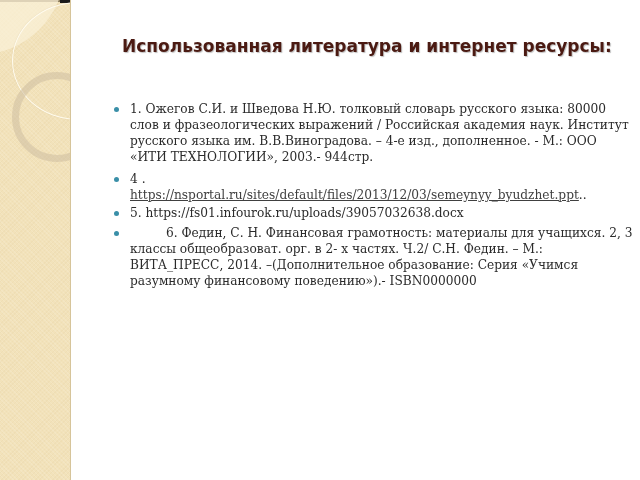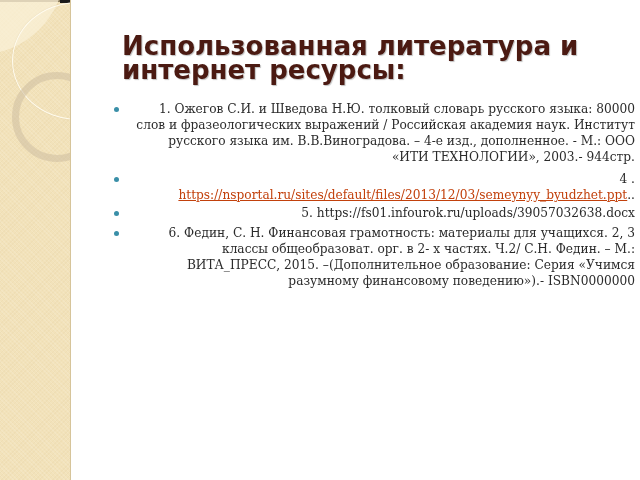--- a/index.html
+++ b/index.html
@@ -72,58 +72,57 @@
       border: 7px solid rgba(205, 190, 160, 0.55);
     }
     .title {
       position: absolute;
       left: 122px;
       top: 34px;
       width: 510px;
       margin: 0;
       font-family: "DejaVu Sans", sans-serif;
       font-weight: bold;
-      font-size: 26px;
+      font-size: 17px;
       line-height: 24px;
       color: #4b1a12;
       text-shadow: 1px 1px 1px rgba(0,0,0,0.25);
       letter-spacing: 0px;
     }
     .content {
       position: absolute;
       left: 110px;
       top: 101px;
       width: 525px;
       margin: 0;
       padding: 0;
       list-style: none;
       font-family: "DejaVu Serif", serif;
       font-size: 12.2px;
       line-height: 16px;
       color: #2b2b2b;
-      text-align: right;
     }
     .content li {
       position: relative;
       padding-left: 20px;
       margin-bottom: 6px;
     }
     .content li .bullet {
       position: absolute;
       left: 4px;
       top: 6px;
       width: 5px;
       height: 5px;
       border-radius: 50%;
       background: #3a8fa8;
     }
     .content li.item-5 { margin-bottom: 4px; }
     .content li.item-4 { margin-bottom: 2px; }
     .link {
-      color: #c2410c;
+      color: #404040;
       white-space: nowrap;
     }
     .indent {
       display: inline-block;
       width: 36px;
     }
     .item-5-text, .item-4-text {
       font-family: "DejaVu Sans", sans-serif;
     }
     .item-5-text { font-family: "DejaVu Serif", serif; }
@@ -151,17 +150,17 @@
       <span class="bullet"></span>
       <span>4 .</span><br>
       <a class="link" href="#">https://nsportal.ru/sites/default/files/2013/12/03/semeynyy_byudzhet.ppt</a><span>..</span>
     </li>
     <li class="item-5">
       <span class="bullet"></span>
       <span class="item-5-text">5. https://fs01.infourok.ru/uploads/39057032638.docx</span>
     </li>
     <li>
       <span class="bullet"></span>
-      <span class="indent"></span><span>6. Федин, С. Н. Финансовая грамотность: материалы для учащихся. 2, 3 классы общеобразоват. орг. в 2- х частях. Ч.2/ С.Н. Федин. – М.: ВИТА_ПРЕСС, 2015. –(Дополнительное образование: Серия «Учимся разумному финансовому поведению»).- ISBN0000000</span>
+      <span class="indent"></span><span>6. Федин, С. Н. Финансовая грамотность: материалы для учащихся. 2, 3 классы общеобразоват. орг. в 2- х частях. Ч.2/ С.Н. Федин. – М.: ВИТА_ПРЕСС, 2014. –(Дополнительное образование: Серия «Учимся разумному финансовому поведению»).- ISBN0000000</span>
     </li>
   </ul>
 
 </div>
 
 </body></html>

